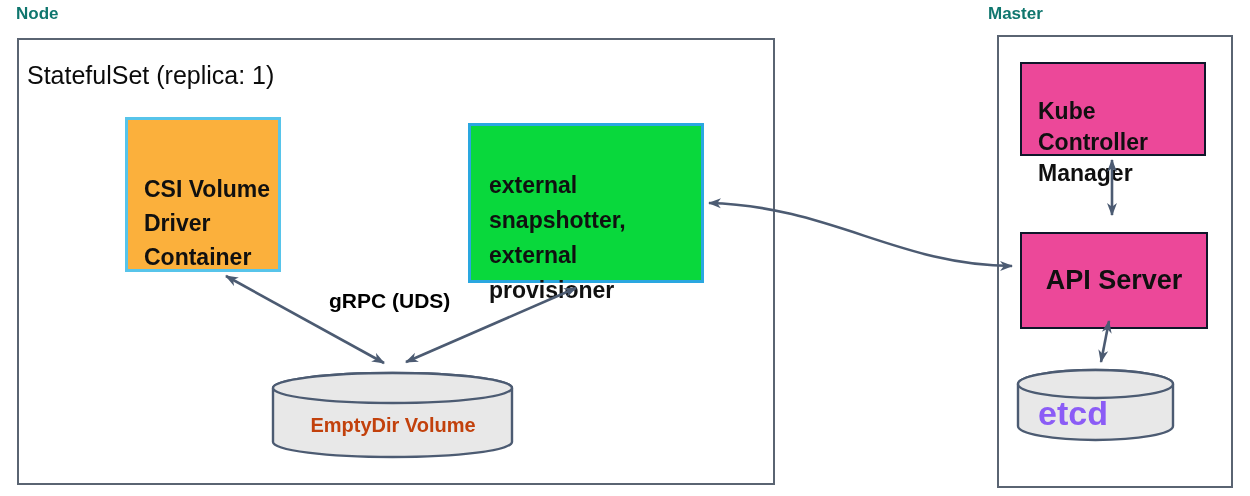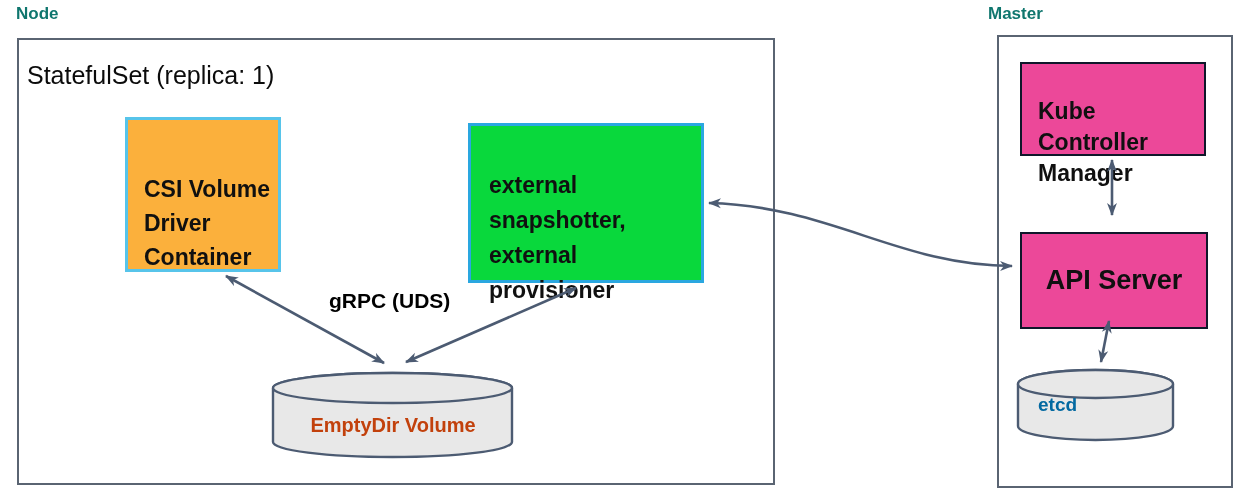--- a/index.html
+++ b/index.html
@@ -102,23 +102,23 @@
   .emptydir-label {
     left: 273px; top: 414px;
     width: 240px;
     text-align: center;
     font-size: 20px;
     font-weight: 600;
     color: #c2410c;
   }
   .etcd-label {
     left: 1038px; top: 394px;
-    font-size: 19px;
-    font-weight: 600;
-    color: #0369a1;
+    font-size: 34px;
+    font-weight: 600;
+    color: #8b5cf6;
   }
 
   svg.layer {
     position: absolute;
     left: 0; top: 0;
     width: 1250px; height: 496px;
     pointer-events: none;
   }
   .arrow {
     fill: none;

